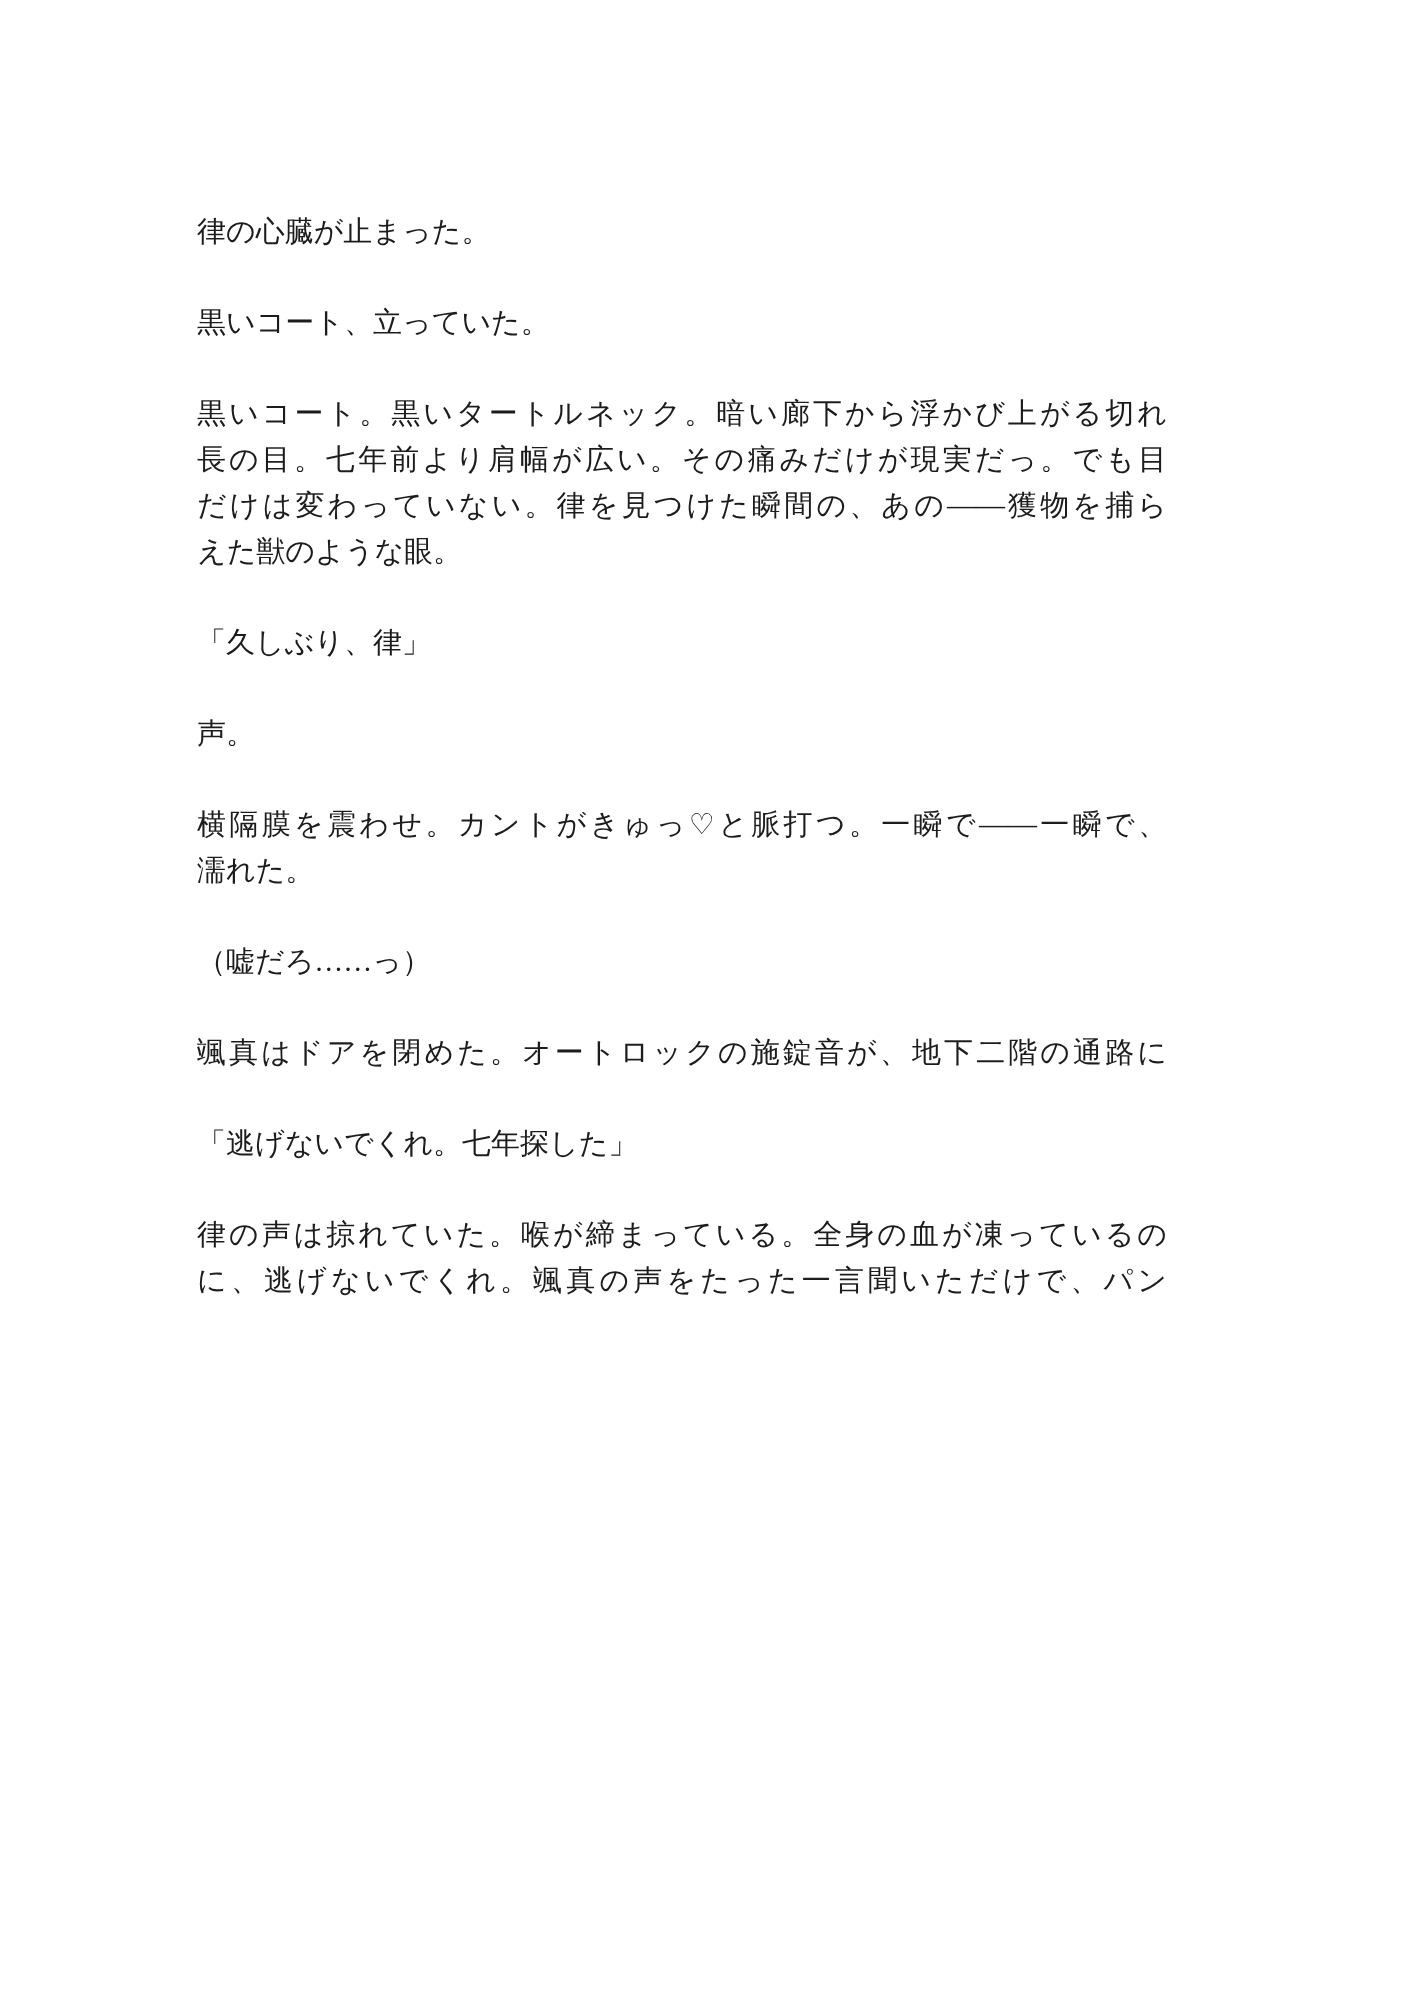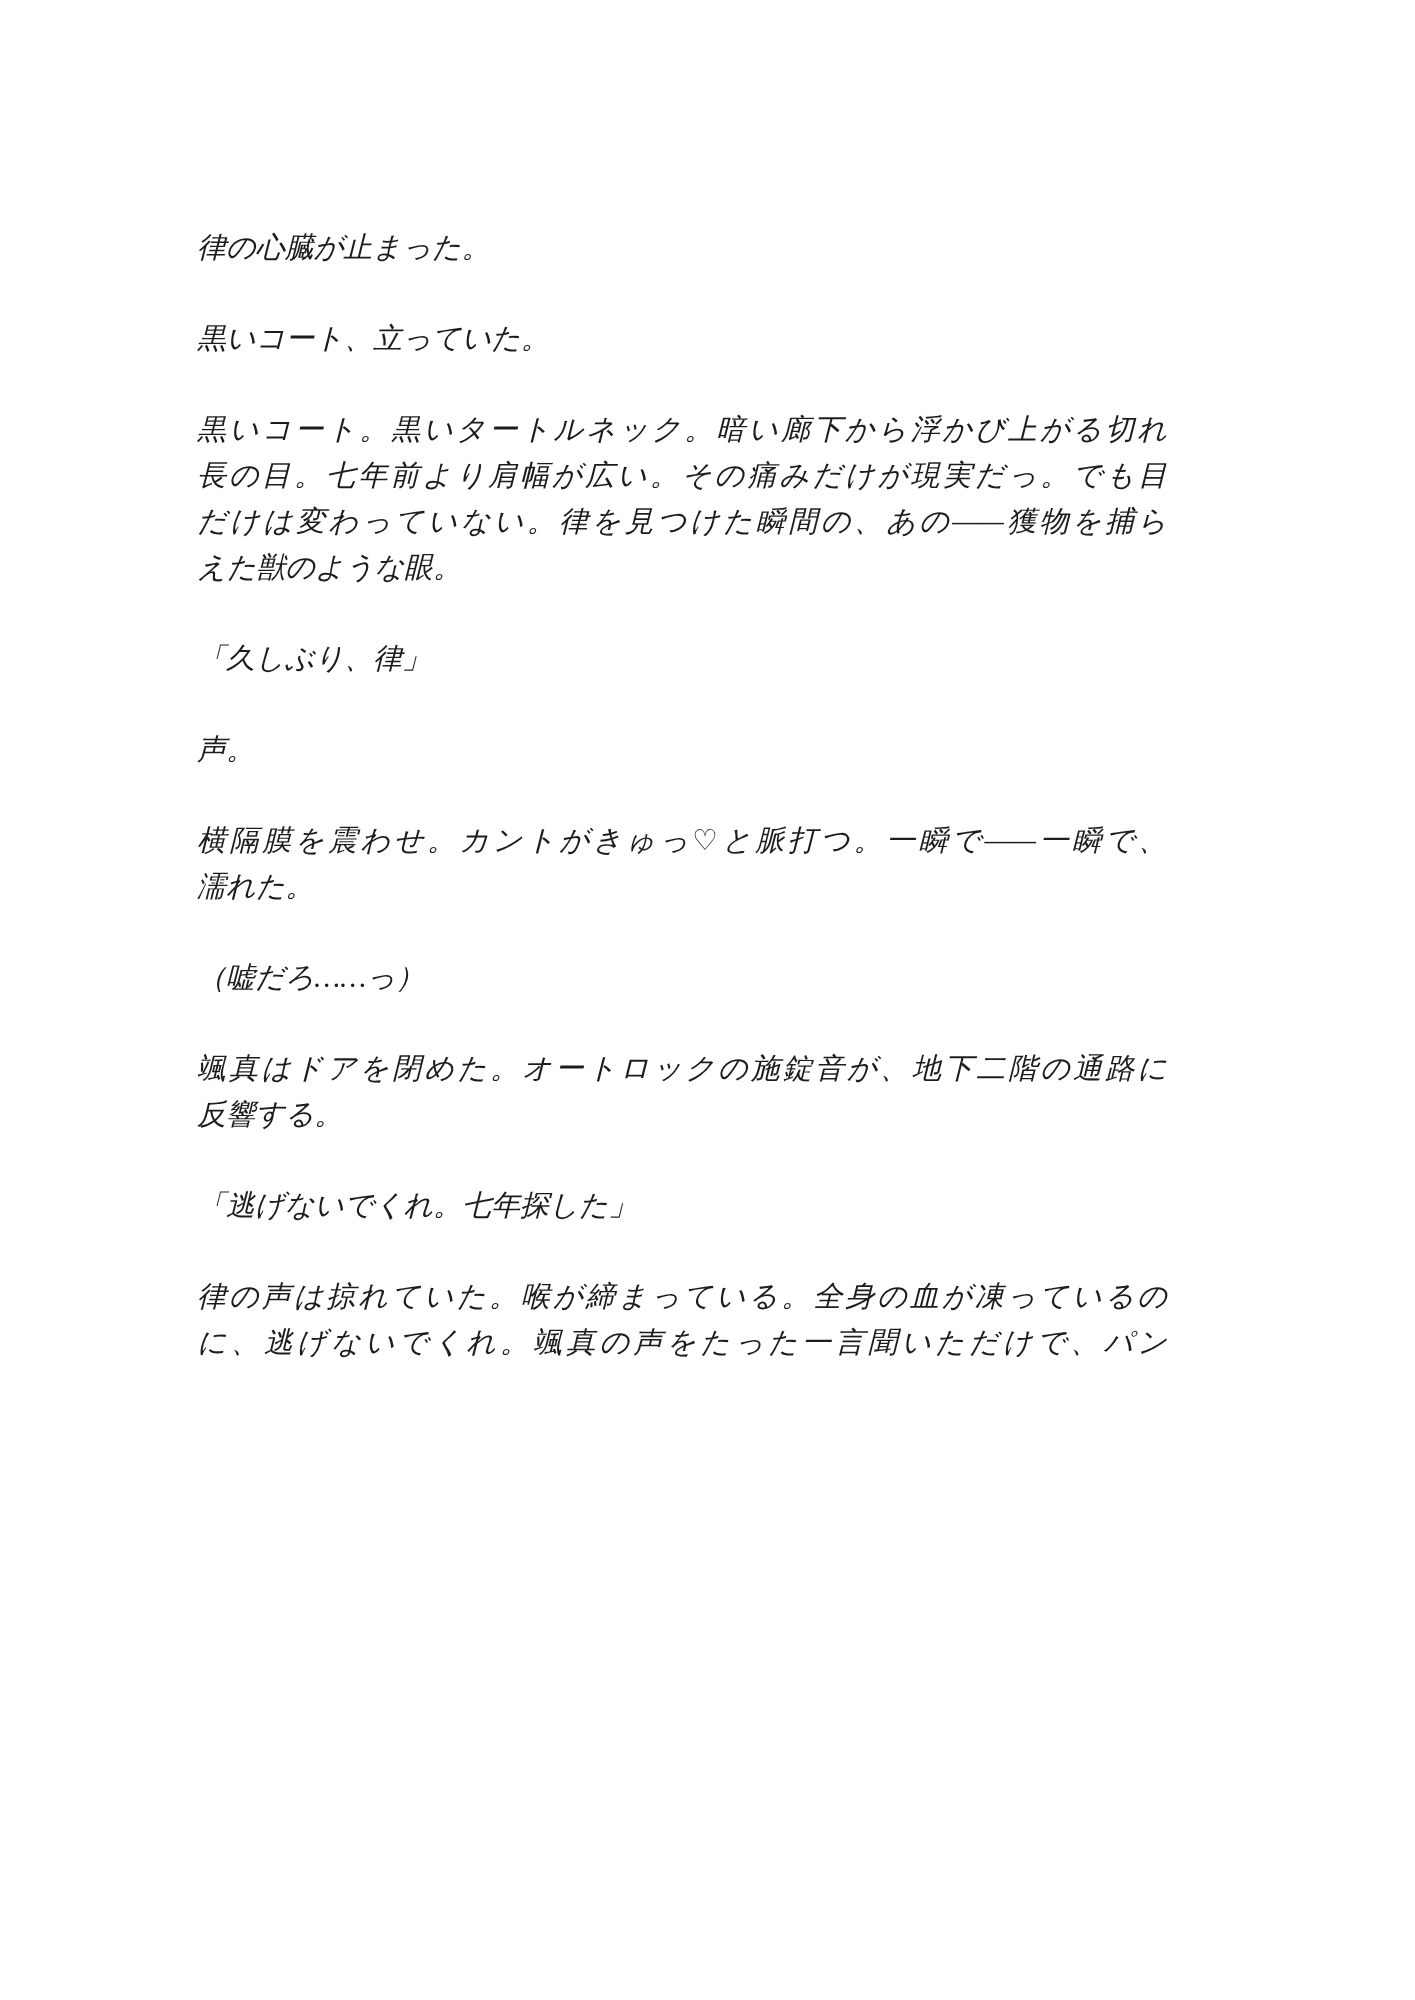--- a/index.html
+++ b/index.html
@@ -12,25 +12,24 @@
     width: 1415px;
     height: 2000px;
     background: #ffffff;
     overflow: hidden;
     font-family: "Liberation Serif", "DejaVu Serif", serif;
     color: #1c1c1c;
   }
   .text-block {
     position: absolute;
     left: 197px;
-    top: 224px;
+    top: 208px;
     width: 970px;
     font-size: 29px;
     line-height: 46px;
-    font-style: italic;
   }
   .para {
     margin: 0 0 45px 0;
   }
   .line {
     min-height: 46px;
   }
   
   .line.fill {
     text-align: justify;
@@ -74,21 +73,20 @@
       <div class="line">濡れた。</div>
     </div>
 
     <div class="para">
       <div class="line">（嘘だろ……っ）</div>
     </div>
 
 
     <div class="para">
       <div class="line fill">颯真はドアを閉めた。オートロックの施錠音が、地下二階の通路に</div>
-      <div class="line">反響する。</div>
     </div>
 
     <div class="para">
       <div class="line">「逃げないでくれ。七年探した」</div>
     </div>
 
 
     <div class="para">
       <div class="line fill">律の声は掠れていた。喉が締まっている。全身の血が凍っているの</div>
       <div class="line fill">に、逃げないでくれ。颯真の声をたった一言聞いただけで、パン</div>

